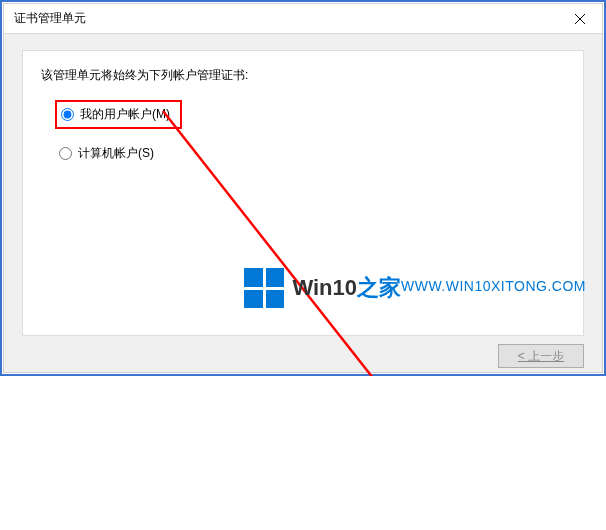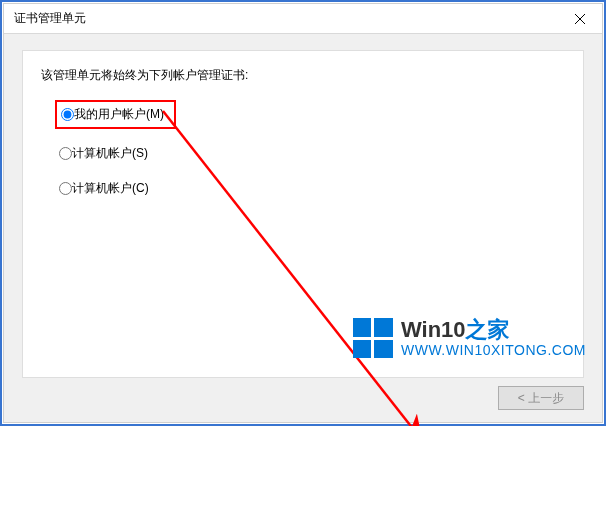--- a/index.html
+++ b/index.html
@@ -4,21 +4,21 @@
 <style>
   * { box-sizing: border-box; }
   body {
     margin: 0;
     font-family: "Microsoft YaHei", "Segoe UI", sans-serif;
     font-size: 12px;
     background: #fff;
   }
   .frame {
     width: 606px;
-    height: 426px;
+    height: 376px;
     border: 2px solid #3874d0;
     position: relative;
     background: #fff;
   }
   .dialog {
     position: absolute;
     left: 1px; top: 1px; right: 1px; bottom: 1px;
     background: #fff;
     border: 1px solid #cfcfcf;
     display: flex;
@@ -42,21 +42,21 @@
     height: 100%;
     display: flex;
     align-items: center;
     justify-content: center;
     cursor: default;
   }
   .close-btn svg { width: 10px; height: 10px; }
   .content {
     flex: 1;
     background: #f0f0f0;
-    padding: 16px 18px 12px 18px;
+    padding: 16px 18px 4px 18px;
     position: relative;
     display: flex;
     flex-direction: column;
   }
   .panel {
     flex: 1;
     background: #fff;
     border: 1px solid #dedede;
     padding: 16px 18px;
     position: relative;
@@ -64,21 +64,21 @@
   .prompt {
     color: #000;
     margin-bottom: 16px;
   }
   .options {
     margin-left: 14px;
   }
   .opt {
     display: flex;
     align-items: center;
-    gap: 0;
+    gap: 6px;
     margin-bottom: 14px;
     padding: 2px 4px;
     width: max-content;
   }
   .opt input { margin: 0; }
   .opt label { cursor: default; }
   .highlight {
     border: 2px solid #ff0000;
     padding: 4px 10px 4px 4px;
   }
@@ -91,38 +91,39 @@
   .btn {
     min-width: 86px;
     height: 24px;
     background: #e1e1e1;
     border: 1px solid #adadad;
     color: #888;
     font-size: 12px;
     display: flex;
     align-items: center;
     justify-content: center;
+    text-decoration: underline;
   }
   .arrow-overlay {
     position: absolute;
     left: 0; top: 0;
     pointer-events: none;
   }
   .watermark {
     position: absolute;
     right: 16px;
     bottom: 64px;
     display: flex;
     align-items: center;
     gap: 8px;
     pointer-events: none;
   }
   .winlogo { width: 40px; height: 40px; display: grid; grid-template-columns: 1fr 1fr; grid-template-rows: 1fr 1fr; gap: 3px; }
   .winlogo div { background: #0078d7; }
-  .wm-text { display: flex; flex-direction: column; line-height: 1; }
+  .wm-text { display: flex; flex-direction: row; line-height: 1; }
   .wm-big { font-size: 22px; font-weight: 600; color: #333; }
   .wm-big .accent { color: #0078d7; }
   .wm-small { font-size: 14px; color: #0078d7; letter-spacing: 0.5px; margin-top: 2px; }
 </style>
 </head>
 <body>
 
 <div class="frame">
   <div class="dialog">
 
@@ -146,24 +147,20 @@
           <div class="opt highlight">
             <input type="radio" name="acct" checked="" style="">
             <label>我的用户帐户(M)</label>
           </div>
 
           <div class="opt">
             <input type="radio" name="acct" style="">
             <label>计算机帐户(S)</label>
           </div>
 
-          <div class="opt">
-            <input type="radio" name="acct" style="">
-            <label>计算机帐户(C)</label>
-          </div>
 
         </div>
 
         <svg class="arrow-overlay" width="560" height="440">
           <defs>
             <marker id="ah" markerWidth="12" markerHeight="12" refX="9" refY="5" orient="auto">
               <path d="M0,0 L10,5 L0,10 L3,5 Z" fill="#ff0000"></path>
             </marker>
           </defs>
           <line x1="140" y1="60" x2="398" y2="388" stroke="#ff0000" stroke-width="2.5" marker-end="url(#ah)"></line>

